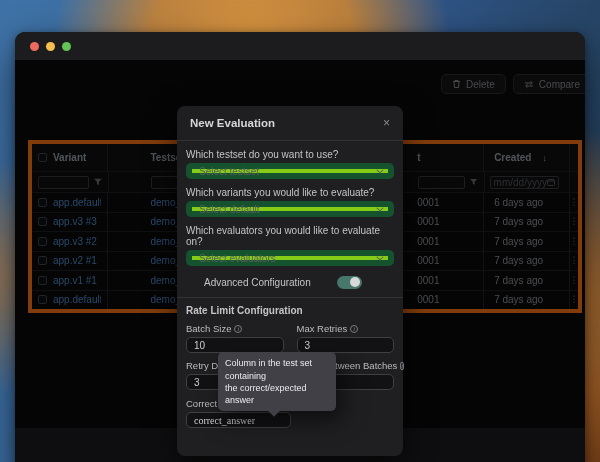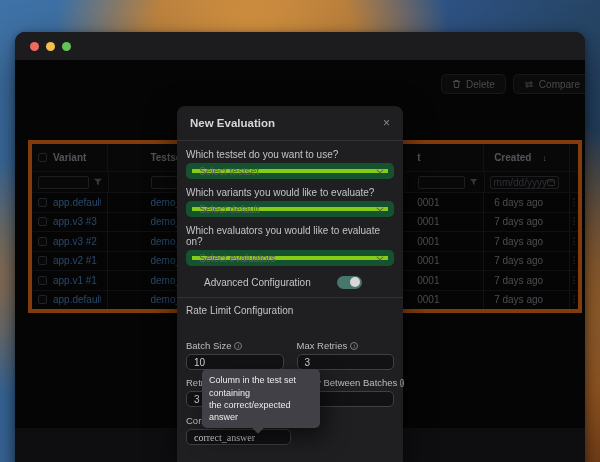--- a/index.html
+++ b/index.html
@@ -82,34 +82,34 @@
   .f-label { font-size:10px; color:#c4c4c8; margin-bottom:3px; }
   .select { display:flex; align-items:center; justify-content:space-between; height:16px;
     padding:0 7px; margin-bottom:8px; background:#84cc16; border:6px solid #14532d; border-radius:5px; }
   .ph { font-size:10px; color:#5c5c62; }
   .chev { width:5px; height:5px; border-right:1px solid #5c5c62; border-bottom:1px solid #5c5c62;
     transform:rotate(45deg) translateY(-2px); }
   .toggle-row { display:flex; align-items:center; gap:8px; height:16px; margin:1px 0 7px 0; }
   .switch { position:relative; width:25px; height:13px; border-radius:7px; background:#47766a; cursor:pointer; }
   .knob { position:absolute; right:1.5px; top:1.5px; width:10px; height:10px; border-radius:50%; background:#d8d8d8; }
   .m-div { height:1px; background:#323236; margin:0 -9px 7px -9px; }
-  .sec-title { font-size:10px; color:#c4c4c8; margin-bottom:24px; }
+  .sec-title { font-size:10px; color:#c4c4c8; margin-bottom:7px;font-weight:bold; }
   .pair { display:flex; gap:13px; }
   .pair > div { flex:1; min-width:0; }
   .lab { display:flex; align-items:center; gap:3px; font-size:9.5px; color:#bdbdc2; margin-bottom:3px; white-space:nowrap; }
   .info { display:inline-flex; align-items:center; justify-content:center; width:8px; height:8px;
     border:1px solid #7a7a80; border-radius:50%; color:#8a8a90; font-size:6px; font-style:italic; }
   .inp { display:flex; align-items:center; height:16px; padding:6px 7px;
     background:#121214; border:1px solid #404044; border-radius:5px;
     font-size:10px; color:#cfcfd2; }
   .mt { margin-top:7px; }
   .ca-wrap { position:relative; margin-top:8px; }
   .ca-input { width:105px;font-family:Liberation Serif, serif; }
   .tooltip {
-    position:absolute; left:16px; bottom:17px; width:118px; z-index:5;
+    position:absolute; left:32px; bottom:17px; width:118px; z-index:5;
     background:#404046; border-radius:5px; padding:5px 7px;
     font-size:9px; line-height:1.35; color:#ececef;
     box-shadow:6px 10px 22px rgba(0,0,0,.55);
   }
   .tip-arrow { position:absolute; left:52px; bottom:-4px; width:8px; height:8px;
     background:#404046; transform:rotate(45deg); }
   .m-foot { display:flex; justify-content:flex-end; gap:7px; padding:10px 9px 10px 9px; }
 
   svg .st { stroke:#8b8b90; fill:none; stroke-width:1; }
   svg .fl { fill:#6b6b70; }

